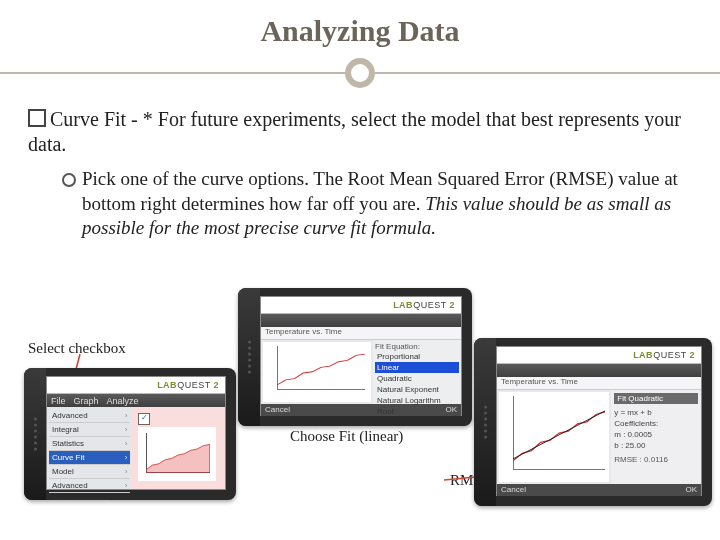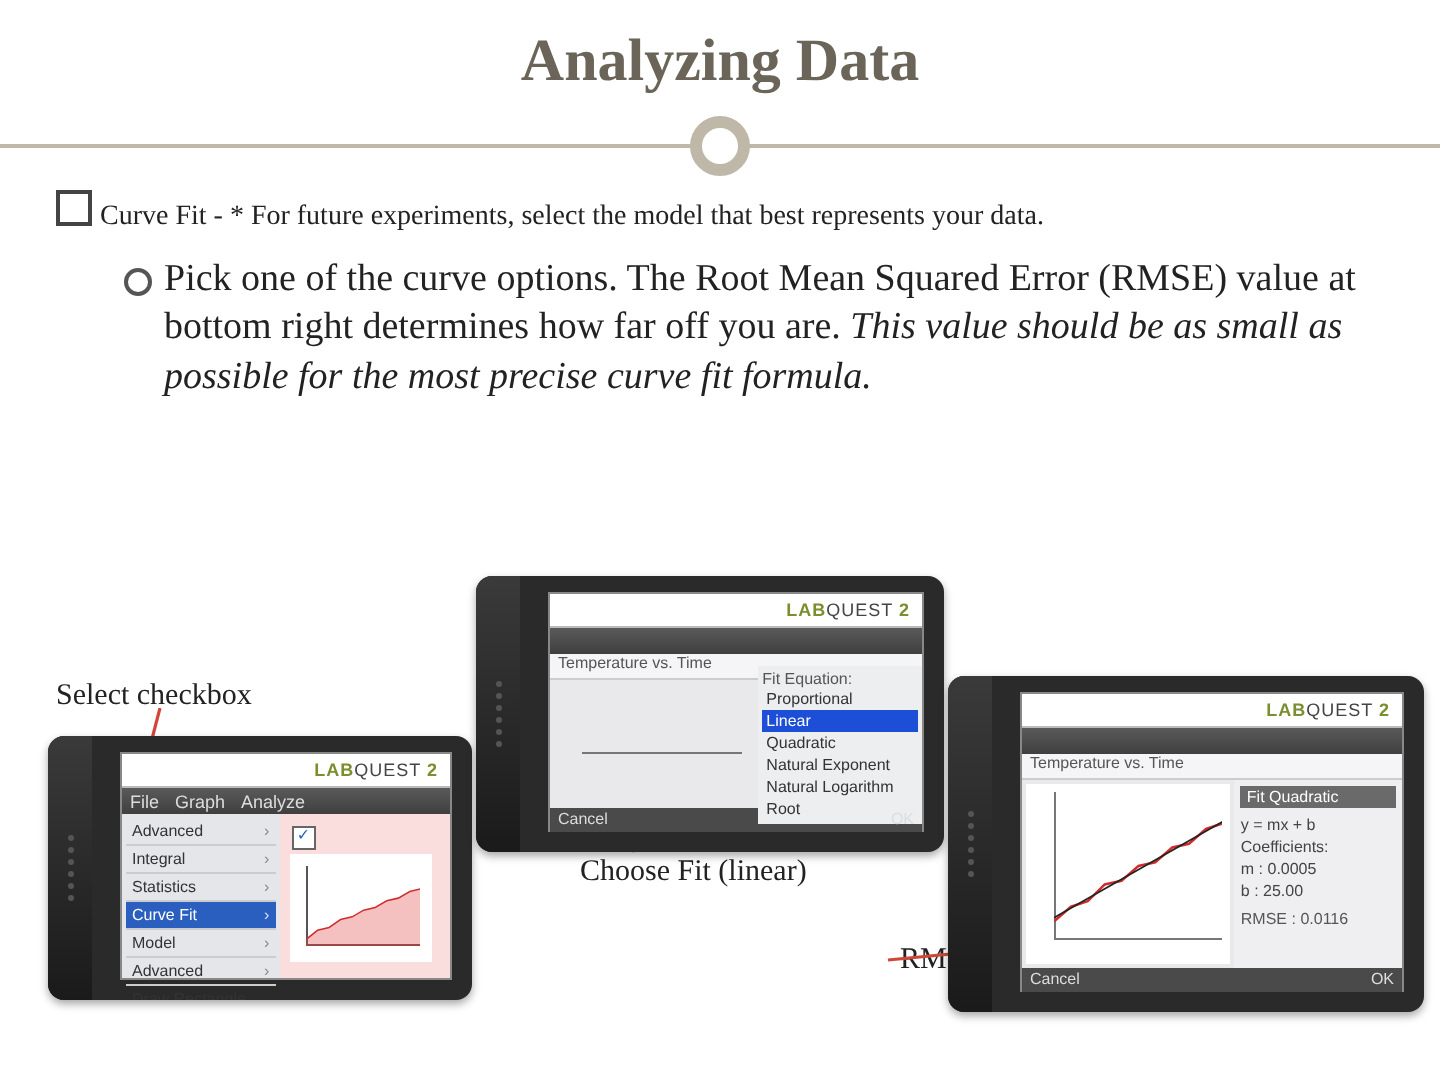--- a/index.html
+++ b/index.html
@@ -47,23 +47,23 @@
     height: 30px;
     border: 6px solid #bfb8a8;
     border-radius: 50%;
     background: #fff;
     box-sizing: border-box;
   }
   .content {
     padding: 0 28px;
   }
   .p1 {
-    font-size: 14px;
+    font-size: 20px;
     line-height: 1.25;
-    margin: 0 0 10px 0;
+    margin: 13px 0 10px 0;
   }
   .box-bullet {
     display: inline-block;
     width: 14px;
     height: 14px;
     border: 2px solid #444;
     margin-right: 4px;
     position: relative;
     top: 1px;
   }
@@ -117,21 +117,20 @@
     width: 3px; height: 3px;
     background: #555;
     border-radius: 50%;
     margin: 3px auto;
   }
   .screen {
     position: absolute;
     left: 22px; right: 10px; top: 8px; bottom: 10px;
     background: #e9e9ec;
     border: 1px solid #888;
-    margin-left: 14px;
   }
   .brandbar {
     height: 16px;
     background: #fff;
     border-bottom: 1px solid #bbb;
     text-align: right;
     font: 9px/16px Arial, sans-serif;
     color: #444;
     padding-right: 6px;
     letter-spacing: .5px;
@@ -203,21 +202,21 @@
     color: #2a5fbf;
   }
 
   
   .dev2 { left: 238px; top: 288px; width: 234px; height: 138px; }
   .dev2 .screen-body { display: block; }
   .dev2 .hdr {
     font: 8px Arial; color: #555; background: #f5f5f7;
     height: 12px; padding-left: 4px; border-bottom: 1px solid #ccc;
   }
-  .dev2 .row { display: flex; height: calc(100% - 24px); align-items: center; }
+  .dev2 .row { display: flex; height: calc(100% - 24px); }
   .dev2 .plot { flex: 1; background: #fff; position: relative; margin: 2px; }
   .dev2 .plot .ax { position: absolute; left: 14px; right: 6px; bottom: 12px; top: 4px; border-left:1px solid #777; border-bottom:1px solid #777; }
   .dev2 .plot svg { position: absolute; left: 14px; bottom: 12px; width: calc(100% - 20px); height: calc(100% - 16px); }
   .dev2 .side { width: 44%; background: #eceef0; font: 8px Arial; color: #333; padding: 2px; box-sizing: border-box; }
   .dev2 .side .lab { color:#555; }
   .dev2 .side .sel { background:#1d4ed8; color:#fff; padding:1px 2px; }
   .dev2 .side .opt { padding: 1px 2px; }
   .dev2 .foot { height: 12px; background:#4a4a4a; font:8px/12px Arial; color:#ddd; display:flex; justify-content:space-between; padding:0 4px;}
 
   

